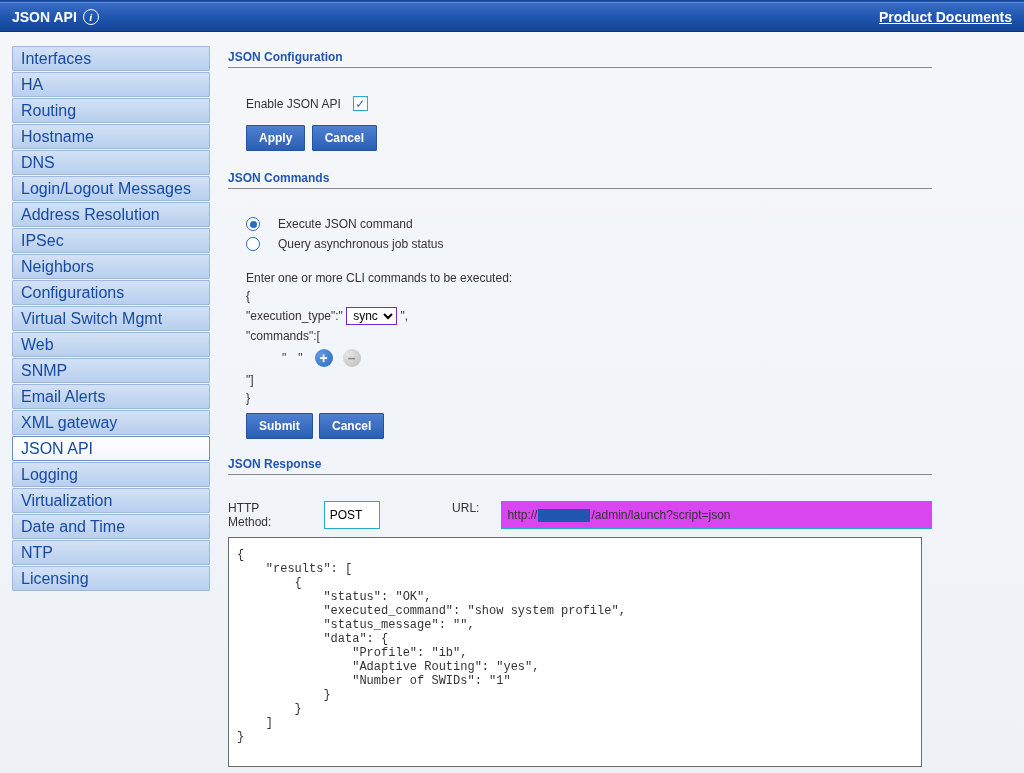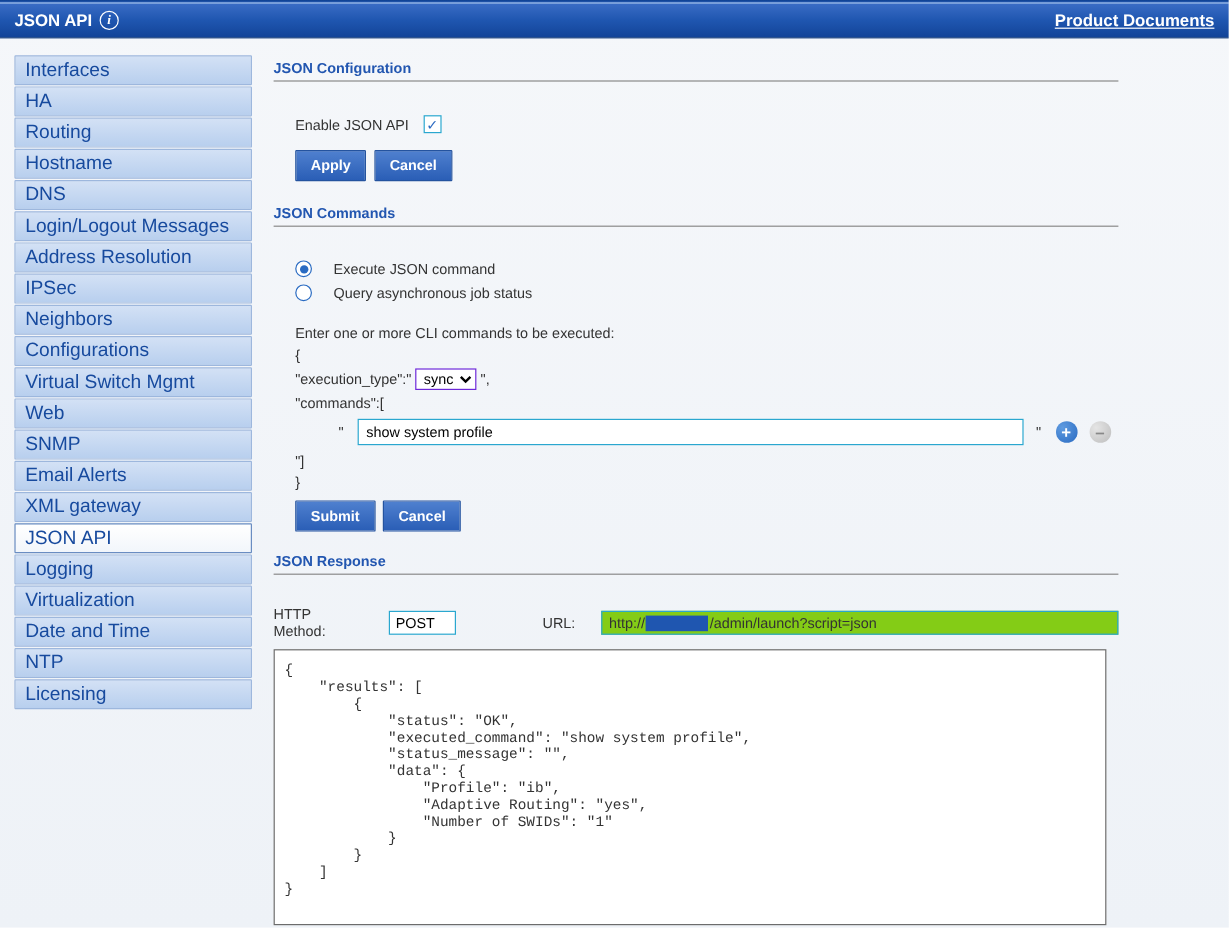--- a/index.html
+++ b/index.html
@@ -171,37 +171,36 @@
     font-weight: bold;
     color: #fff;
     font-size: 14px;
     line-height: 1;
     cursor: pointer;
   }
   .circle-btn.add { background: radial-gradient(circle at 30% 30%, #5f9be0, #2a6bc2); }
   .circle-btn.remove { background: radial-gradient(circle at 30% 30%, #e5e5e5, #bdbdbd); color: #888; cursor: default; }
   .resp-row {
     display: flex;
-    align-items: center;
     gap: 22px;
     padding: 0 0 8px 0;
   }
   .small-input {
     border: 1px solid #2aa7cf;
     padding: 2px 5px;
     font-size: 12px;
     width: 56px;
     background: #fff;
   }
   .url-input {
     border: 1px solid #2aa7cf;
     padding: 2px 5px;
     font-size: 12px;
     width: 454px;
-    background: #84cc16;
+    background: #d946ef;
     display: inline-flex;
     align-items: center;
   }
   .url-input .redact {
     display: inline-block;
     width: 52px; height: 13px;
     background: #1f56b0;
     margin: 0 1px;
   }
   .resp-box {
@@ -279,21 +278,20 @@
 
     <div class="cmd-block">
       <div class="line">Enter one or more CLI commands to be executed:</div>
       <div class="line">{</div>
       <div class="line indent1">
         <span>"execution_type":" </span><select class="exec-select"><option>sync</option></select><span> ",</span>
       </div>
       <div class="line indent1">"commands":[</div>
       <div class="cmd-input-row">
         <span class="q">"</span>
-        <input class="cmd-input" value="show system profile" style="">
         <span class="q">"</span>
         <span class="circle-btn add">+</span>
         <span class="circle-btn remove">–</span>
       </div>
       <div class="line indent1">"]</div>
       <div class="line">}</div>
     </div>
     <div class="btn-row" style="padding-left:18px; margin-top:6px; margin-bottom:14px;">
       <span class="btn">Submit</span>
       <span class="btn">Cancel</span>

